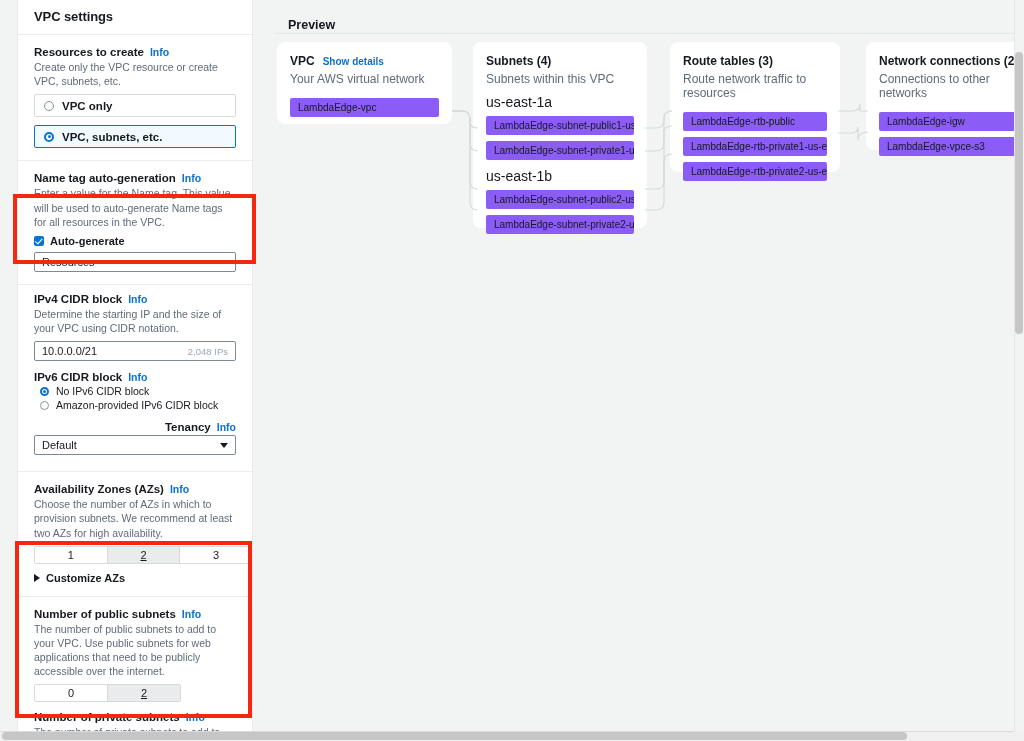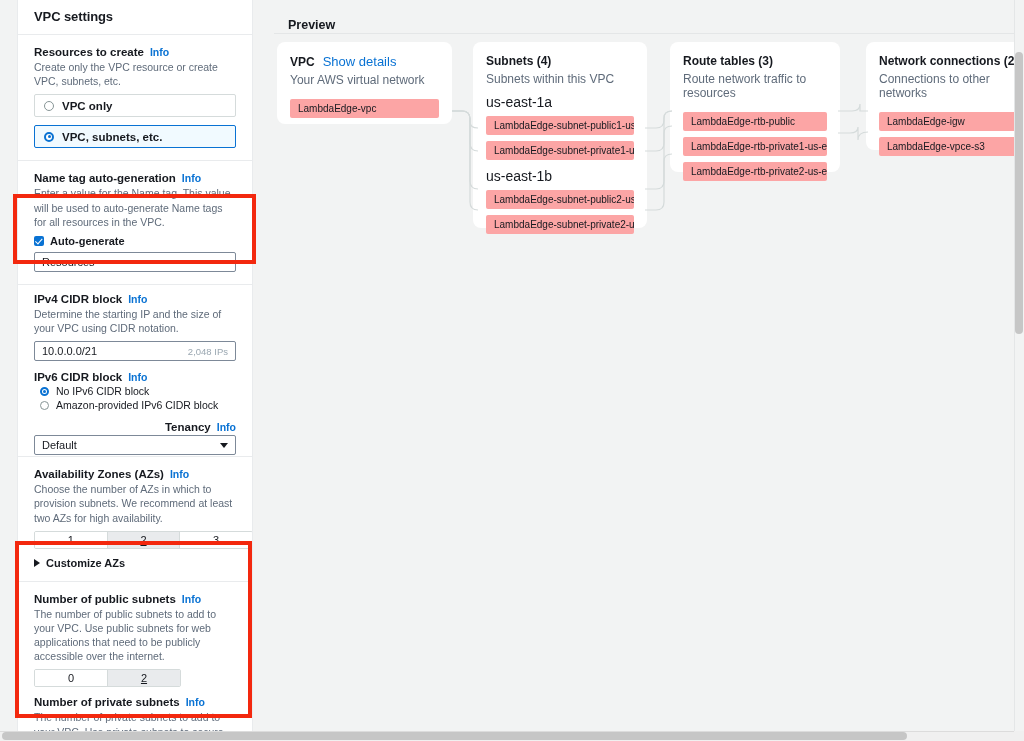--- a/index.html
+++ b/index.html
@@ -21,21 +21,21 @@
     overflow: hidden;
   }
   .panel-head {
     padding: 9px 16px 10px 16px;
     border-bottom: 1px solid #e9ebed;
   }
   .panel-head h1 { font-size: 13px; font-weight: bold; color:#16191f; letter-spacing:-0.1px;}
 
   .section { padding: 11px 16px 12px 16px; border-bottom: 1px solid #e9ebed; }
   .section.nb { border-bottom: none; }
-  .section.tight { padding-top: 8px; padding-bottom: 1px; }
+  .section.tight { padding-top: 8px; padding-bottom: 16px; }
 
   .fl { font-size: 11.5px; font-weight: bold; color:#16191f; display:flex; align-items:baseline; gap:6px; margin-bottom:2px;}
   .fl .info { font-size: 10.5px; font-weight: bold; color:#0972d3; }
   .fd { font-size: 10.5px; color:#5f6b7a; line-height: 1.35; margin-bottom: 6px; }
 
   
   .radio-card {
     border: 1px solid #d5dbdb; border-radius: 2px; background:#fff;
     padding: 6px 9px; display:flex; align-items:center; gap:8px;
     font-size: 11.5px; font-weight: bold; margin-bottom: 8px;
@@ -88,24 +88,24 @@
   
   .redbox { position:absolute; border:4px solid #f3280e; pointer-events:none; z-index:30; }
   #preview-head { padding:10px 14px 0 14px; }
   #preview-head h2 { font-size:12.5px; font-weight:bold; color:#16191f; }
   #preview-rule { position:absolute; left:274px; top:33px; width:742px; height:1px; background:#e4e6e7; }
 
   .pcard {
     position:absolute; background:#fff; border-radius:8px; padding:12px 13px 14px 13px;
   }
   .pcard h3 { font-size:12px; font-weight:bold; color:#16191f; display:flex; align-items:baseline; gap:8px;}
-  .pcard h3 .link { font-size:13px; font-weight:normal; color:#0972d3; }
+  .pcard h3 .link { font-size:10px; font-weight:bold; color:#0972d3; }
   .pcard .sub { font-size:12px; color:#5f6b7a; margin-top:4px; }
   .chip {
-    background:#fca5a5; border-radius:2px; font-size:10px; color:#16191f;
+    background:#8b5cf6; border-radius:2px; font-size:10px; color:#16191f;
     padding: 4px 8px; margin-top: 6px; white-space:nowrap; overflow:hidden;
   }
   .azlabel { font-size:14px; font-weight:normal; margin-top:8px; }
 
   svg.wires { position:absolute; left:0; top:0; width:1024px; height:741px; pointer-events:none; z-index:5;}
 
   
   #vscroll { position:absolute; right:0; top:0; width:10px; height:733px; background:#f2f3f3; border-left:1px solid #e4e6e7;}
   #vthumb { position:absolute; right:1px; top:52px; width:8px; height:282px; background:#c6c6c6; border-radius:4px;}
   #hscroll { position:absolute; left:0; bottom:0; width:1024px; height:10px; background:#f0f0f0; border-top:1px solid #dcdcdc;}

